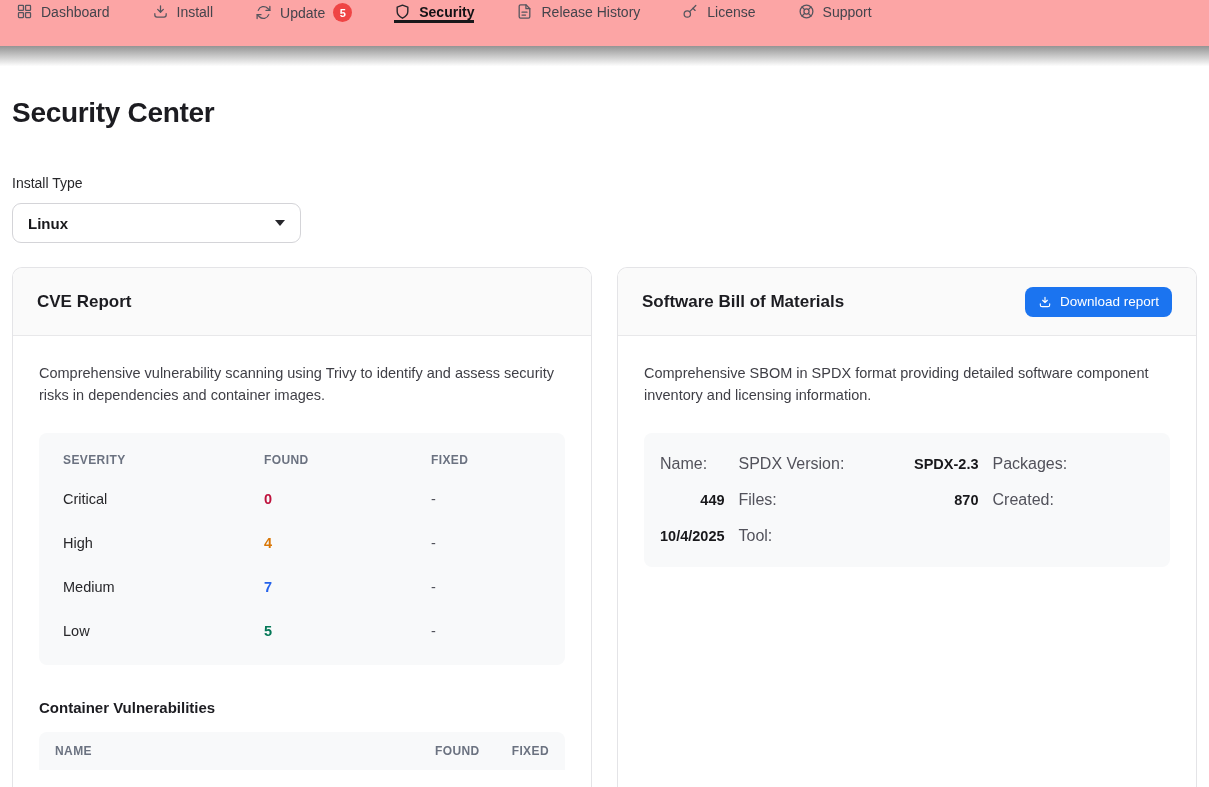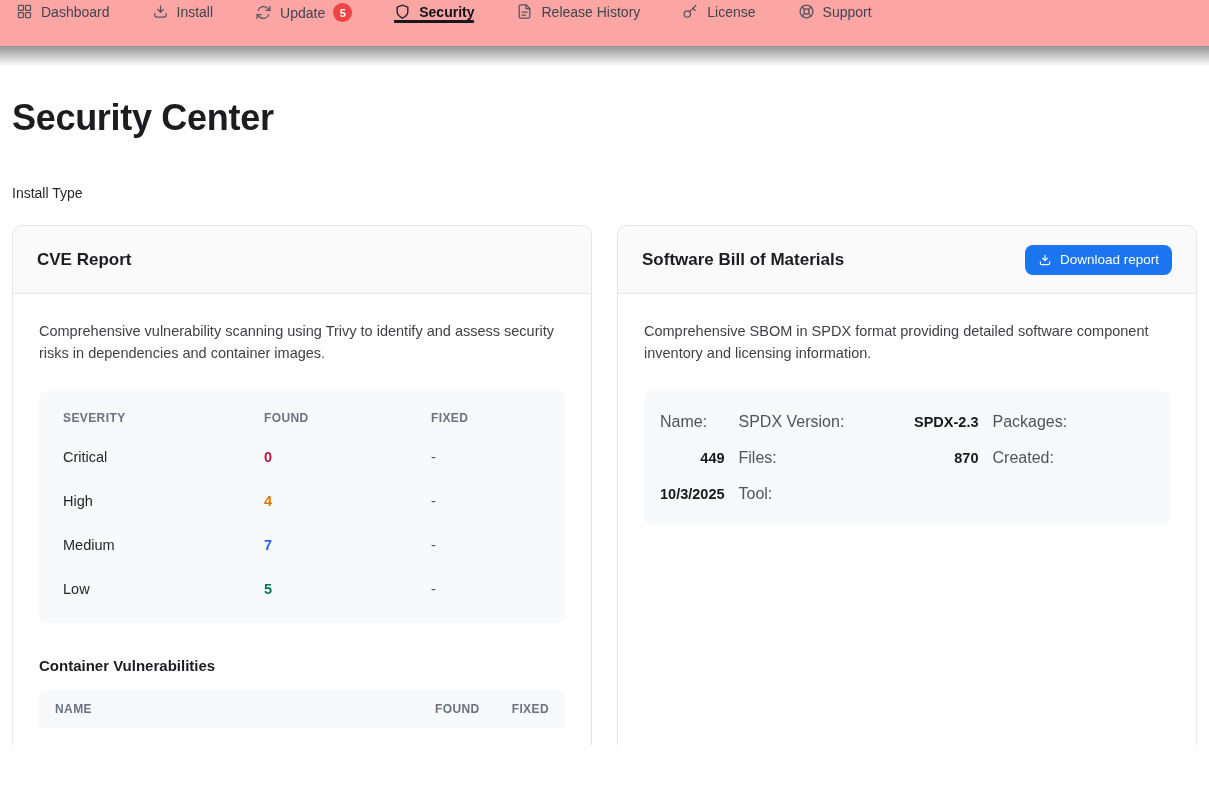--- a/index.html
+++ b/index.html
@@ -16,21 +16,21 @@
     fill: none; stroke-linecap: round; stroke-linejoin: round; }
   .nav-item.active { color: #111114; font-weight: 700; border-bottom-color: #18181b; }
   .nav-item.active svg { stroke: #26262b; stroke-width: 2; }
   .badge { background: #ef4444; color: #fff; font-size: 11px; font-weight: 700;
     min-width: 19px; height: 19px; border-radius: 10px; display: inline-flex;
     align-items: center; justify-content: center; padding: 0 5px; }
   .scroll-shadow { height: 20px; background: linear-gradient(to bottom, #949494, #fdfdfd); }
 
   
   .main { padding: 31px 12px 0 12px; }
-  h1 { font-size: 36px; font-weight: 700; color: #1c1c21; letter-spacing: -0.3px; }
+  h1 { font-size: 28px; font-weight: 700; color: #1c1c21; letter-spacing: -0.3px; }
   .subtitle { margin-top: 10px; font-size: 14px; color: #52525b; }
 
   
   .filters { display: grid; grid-template-columns: 1fr 1fr; column-gap: 25px; margin-top: 46px; }
   .field-label { font-size: 14px; color: #27272a; }
   .select { margin-top: 12px; height: 40px; width: 289px; background: #fff;
     border: 1px solid #d4d4d8; border-radius: 9px; display: flex; align-items: center;
     justify-content: space-between; padding: 0 15px; cursor: pointer; }
   .select .sel-value { font-size: 15px; font-weight: 700; color: #18181b; }
   .caret { width: 0; height: 0; border-left: 5px solid transparent;
@@ -145,20 +145,24 @@
   </div>
 </nav>
 <div class="scroll-shadow"></div>
 
 <div class="main">
   <h1>Security Center</h1>
 
   <div class="filters">
     <div>
       <div class="field-label">Install Type</div>
+      <div class="select">
+        <span class="sel-value">Linux</span>
+        <span class="caret"></span>
+      </div>
     </div>
   </div>
 
   <div class="cards">
 
     <section class="card">
       <div class="card-header">
         <span class="card-title">CVE Report</span>
       </div>
       <div class="card-body">
@@ -218,20 +222,20 @@
 
         <div class="sbom-box">
           <div class="d-label">Name:</div>
           <div class="d-label">SPDX Version:</div>
           <div class="d-value">SPDX-2.3</div>
           <div class="d-label">Packages:</div>
           <div class="d-value">449</div>
           <div class="d-label">Files:</div>
           <div class="d-value">870</div>
           <div class="d-label">Created:</div>
-          <div class="d-value">10/3/2025</div>
+          <div class="d-value">10/4/2025</div>
           <div class="d-label">Tool:</div>
         </div>
       </div>
     </section>
 
   </div>
 </div>
 
 </body></html>

